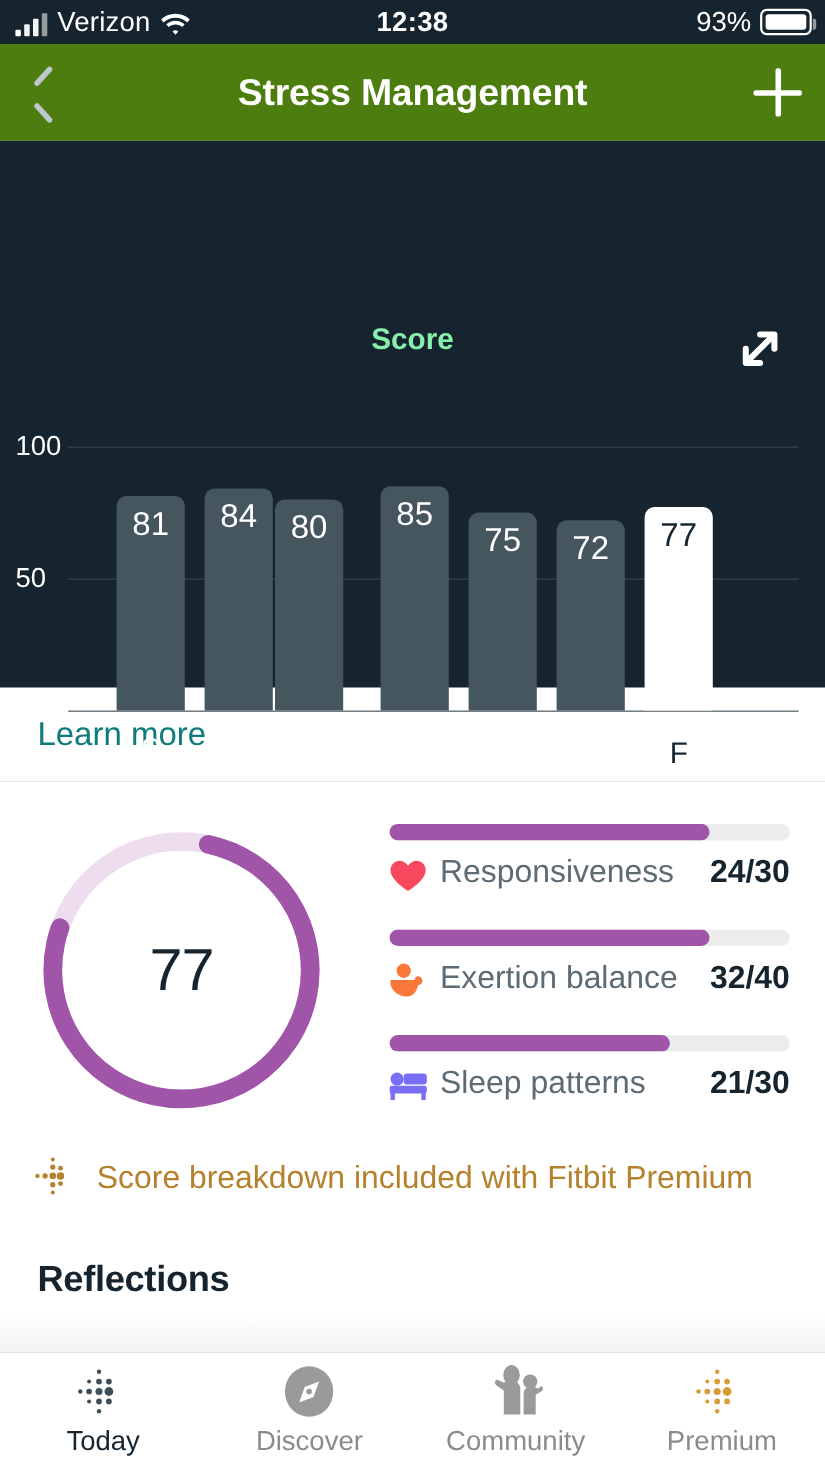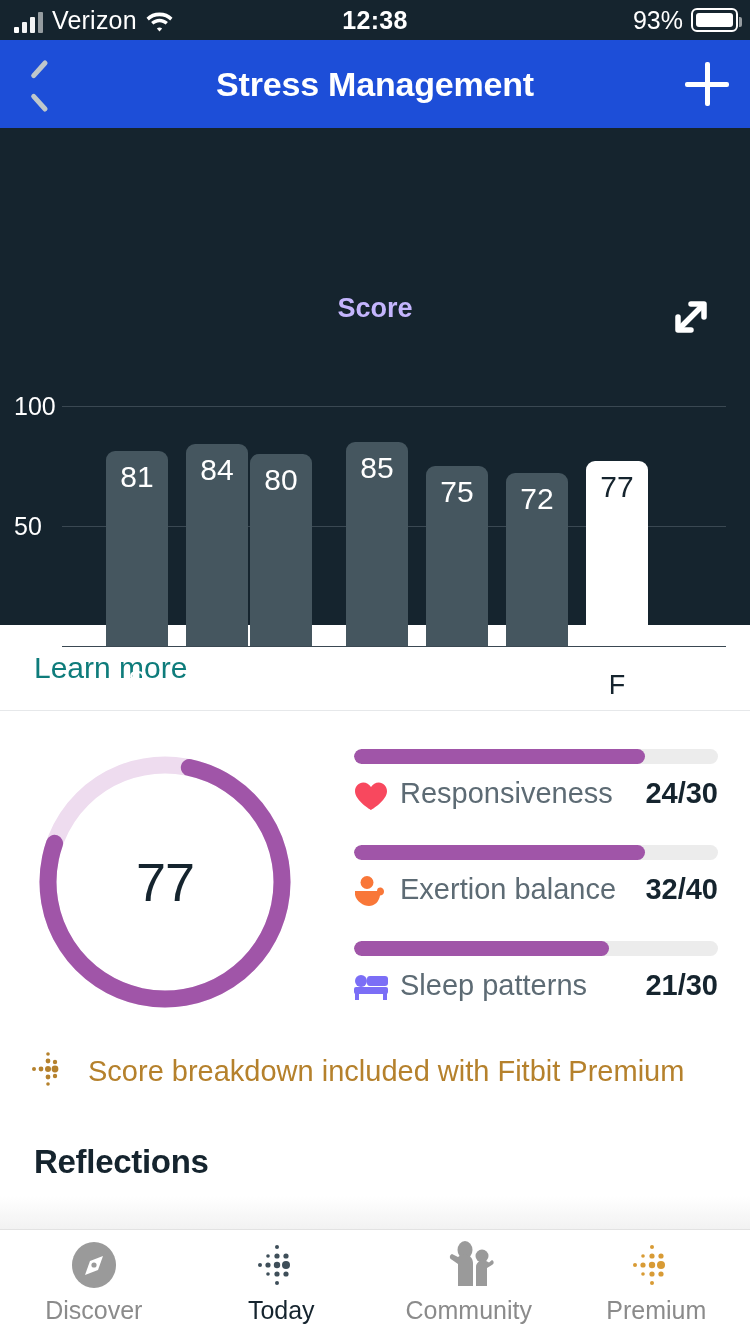--- a/index.html
+++ b/index.html
@@ -39,21 +39,21 @@
     position:relative; display:flex; align-items:center;
   }
   .batt::after {
     content:""; position:absolute; right:-6px; top:7px;
     width:3px; height:10px; background:rgba(255,255,255,.55); border-radius:0 2px 2px 0;
   }
   .batt > span { display:block; height:14px; background:#ffffff; border-radius:3px; margin-left:2.5px; }
 
   
   .navbar {
-    height:88px; background:#1d4ed8; position:relative;
+    height:88px; background:#4d7c0f; position:relative;
     display:flex; align-items:center;
   }
   .nav-back {
     width:80px; height:88px; display:flex; align-items:center; justify-content:center;
   }
   .chev {
     width:22px; height:40px; position:relative;
   }
   .chev::before, .chev::after {
     content:""; position:absolute; left:3px; width:22px; height:5px;
@@ -73,21 +73,21 @@
   .plus::before, .plus::after {
     content:""; position:absolute; background:#ffffff; border-radius:2px;
   }
   .plus::before { left:0; top:19.5px; width:44px; height:5px; }
   .plus::after  { top:0; left:19.5px; height:44px; width:5px; }
 
   
   .chartcard { background:#15242e; height:497px; position:relative; }
   .chart-title {
     position:absolute; left:0; right:0; top:165px; text-align:center;
-    color:#c4b5fd; font-size:27px; font-weight:bold;
+    color:#86efac; font-size:27px; font-weight:bold;
   }
   .expand-btn {
     position:absolute; right:30px; top:160px; width:58px; height:58px;
   }
   .plot { position:absolute; left:0; right:0; top:0; height:497px; }
   .gridline { position:absolute; left:62px; right:24px; height:1px; background:#3a4852; }
   .ytick {
     position:absolute; left:14px; color:#ffffff; font-size:25px;
     transform:translateY(-50%); width:48px; text-align:left;
   }
@@ -369,31 +369,20 @@
   </div>
 
   <div class="reflections">
     <h2>Reflections</h2>
   </div>
 
   <div class="grad-fade"></div>
 
   <div class="tabbar">
 
-    <div class="tab">
-      <span class="tab-ico">
-        <svg width="50" height="50" viewBox="0 0 50 50">
-          <ellipse cx="25" cy="25" rx="22" ry="23" fill="#9a9a9a"></ellipse>
-          <path d="M34 16 L29 30 L16 35 L21 21 Z" fill="#ffffff"></path>
-          <circle cx="25" cy="25" r="2.6" fill="#9a9a9a"></circle>
-        </svg>
-      </span>
-      <span class="tab-label">Discover</span>
-    </div>
-
     <div class="tab active">
       <span class="tab-ico">
         <svg width="52" height="46" viewBox="0 0 52 46">
           <g fill="#3e4e59">
             <circle cx="5" cy="23" r="2"></circle>
             <circle cx="13" cy="23" r="2.6"></circle>
             <circle cx="22" cy="23" r="3.2"></circle>
             <circle cx="31" cy="23" r="4"></circle>
             <circle cx="22" cy="14" r="2.6"></circle>
             <circle cx="22" cy="32" r="2.6"></circle>
@@ -404,20 +393,31 @@
             <circle cx="13" cy="14" r="1.8"></circle>
             <circle cx="13" cy="32" r="1.8"></circle>
           </g>
         </svg>
       </span>
       <span class="tab-label">Today</span>
     </div>
 
     <div class="tab">
       <span class="tab-ico">
+        <svg width="50" height="50" viewBox="0 0 50 50">
+          <ellipse cx="25" cy="25" rx="22" ry="23" fill="#9a9a9a"></ellipse>
+          <path d="M34 16 L29 30 L16 35 L21 21 Z" fill="#ffffff"></path>
+          <circle cx="25" cy="25" r="2.6" fill="#9a9a9a"></circle>
+        </svg>
+      </span>
+      <span class="tab-label">Discover</span>
+    </div>
+
+    <div class="tab">
+      <span class="tab-ico">
         <svg width="60" height="50" viewBox="0 0 60 50">
           <g fill="#9a9a9a">
             <ellipse cx="26" cy="10" rx="7.5" ry="9"></ellipse>
             <path d="M13 14c-2.5 1-3 4 -0.5 5.5L19 24v22h15V23c0-5-4-8.5-8-8.5-3 0-5 1-7 2.5z"></path>
             <circle cx="43" cy="16" r="6.5"></circle>
             <path d="M53 20c2 1 2.3 3.5 0.3 4.8L48 28v18H37V27c0-4 3.4-6.5 6.6-6.5 2.6 0 4.6 0.8 6.4 2z"></path>
           </g>
         </svg>
       </span>
       <span class="tab-label">Community</span>

